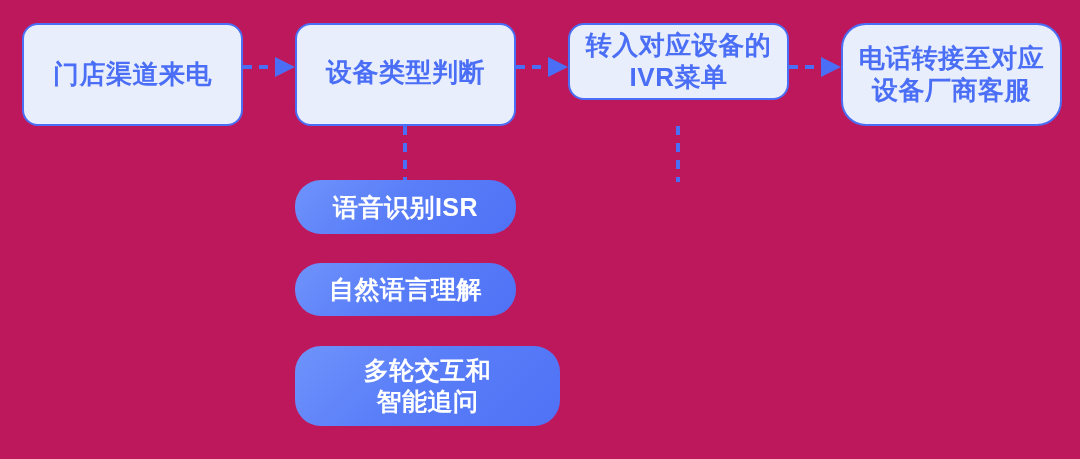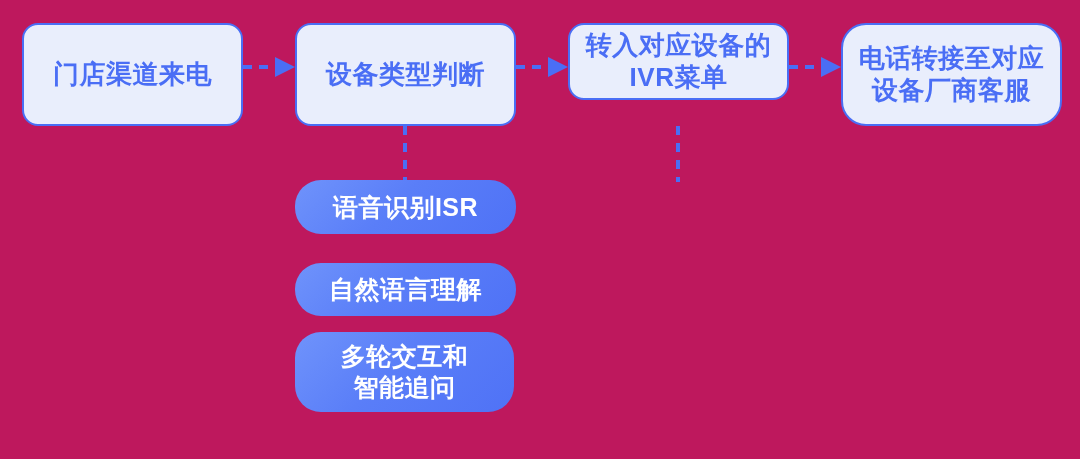--- a/index.html
+++ b/index.html
@@ -69,21 +69,21 @@
 </style>
 </head>
 <body>
 
 <div id="canvas">
 
   <div class="stage-box" id="stage-1" style="left:22px; top:23px; width:221px; height:103px;">
     <span class="stage-label">门店渠道来电</span>
   </div>
 
-  <div class="stage-box" id="stage-2" style="left:295px; top:23px; width:221px; height:103px;">
+  <div class="stage-box" id="stage-2" style="left:295px; top:23px; width:221px; height:103px;font-family:Liberation Mono, monospace;">
     <span class="stage-label">设备类型判断</span>
   </div>
 
   <div class="stage-box" id="stage-3" style="left:568px; top:23px; width:221px; height:77px;">
     <span class="stage-label">转入对应设备的
 IVR菜单</span>
   </div>
 
   <div class="stage-box" id="stage-4" style="left:841px; top:23px; width:221px; height:103px;border-radius:25px;">
     <span class="stage-label">电话转接至对应
@@ -114,19 +114,19 @@
   </svg>
 
   <div class="pill" id="cap-nlu" style="left:295px; top:263px; width:221px; height:53px;">
     <span class="pill-label">自然语言理解</span>
   </div>
 
   <div class="pill" id="cap-isr" style="left:295px; top:180px; width:221px; height:54px;">
     <span class="pill-label">语音识别ISR</span>
   </div>
 
-  <div class="pill" id="cap-multiturn" style="left:295px; top:332px; width:219px; height:80px;">
+  <div class="pill" id="cap-multiturn" style="left:295px; top:346px; width:265px; height:80px;">
     <span class="pill-label">多轮交互和
 智能追问</span>
   </div>
 
 
 </div>
 
 </body></html>

